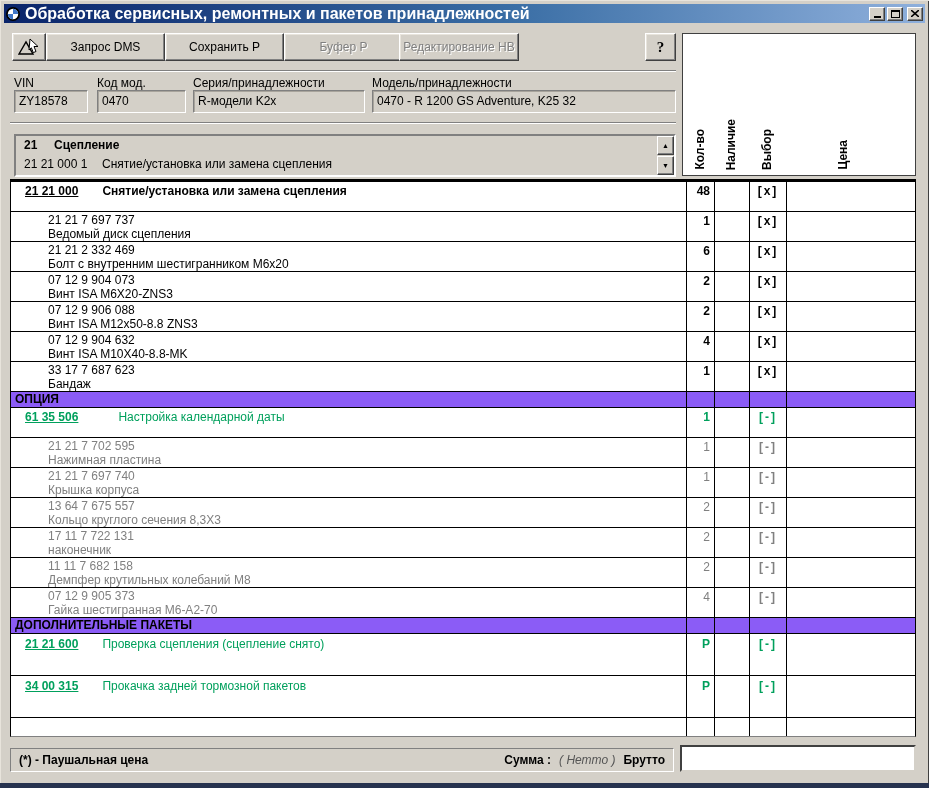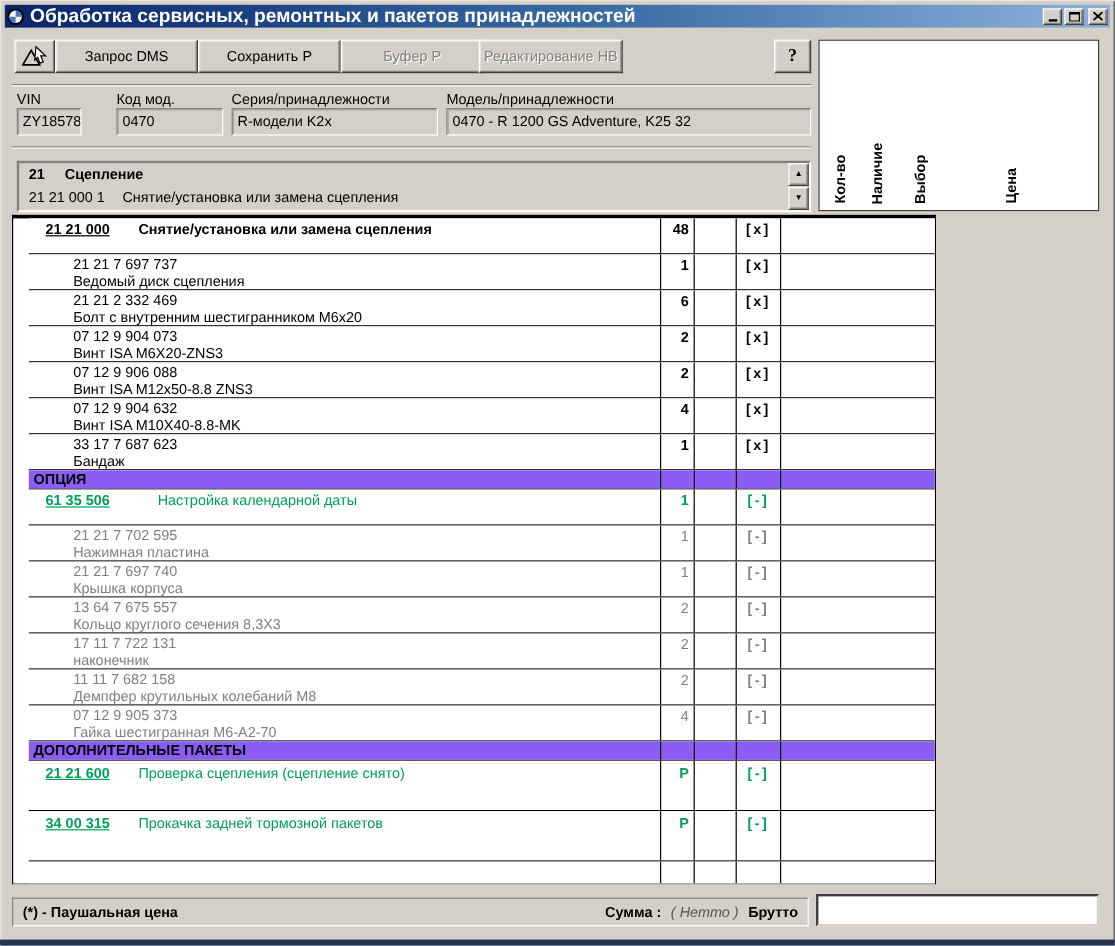--- a/index.html
+++ b/index.html
@@ -42,22 +42,22 @@
   #opscroll{position:absolute;right:0;top:0;width:17px;height:39px;display:flex;flex-direction:column;justify-content:space-between;}
   .sbtn{width:17px;height:19px;background:#d4d0c8;border:1px solid;border-color:#fff #404040 #404040 #fff;
     box-shadow:inset -1px -1px 0 #808080;font-size:7px;display:flex;align-items:center;justify-content:center;color:#000;}
 
   
   #colpanel{position:absolute;left:682px;top:33px;width:234px;height:143px;background:#fff;border:1px solid #404040;}
   .rot{position:absolute;bottom:5px;writing-mode:vertical-rl;transform:rotate(180deg);
     font-size:12px;font-weight:bold;color:#000;white-space:nowrap;}
 
   
-  #ptable{position:absolute;left:10px;top:179px;width:770px;background:#fff;
-    border:1px solid #000;border-top:3px solid #000;border-bottom-color:#808080;padding-left:13px;}
+  #ptable{position:absolute;left:10px;top:179px;width:906px;background:#fff;
+    border:1px solid #000;border-top:3px solid #000;border-bottom-color:#808080;}
   .trow{display:flex;border-bottom:1px solid #000;background:#fff;font-size:12px;color:#000;}
   .c{box-sizing:border-box;}
   .desc{flex:1;overflow:hidden;white-space:nowrap;}
   .qty{width:28px;border-left:1px solid #000;text-align:right;padding:2px 4px 0 0;font-weight:bold;}
   .avail{width:35px;border-left:1px solid #000;}
   .sel{width:37px;border-left:1px solid #000;text-align:center;padding-top:2px;font-weight:bold;letter-spacing:2px;}
   .price{width:129px;border-left:1px solid #000;}
 
   .main{height:30px;}
   .main .desc{padding-top:2px;}
@@ -146,21 +146,21 @@
   <div class="btn disabled" style="left:399px;width:120px;">Редактирование НВ</div>
   <div class="btn" style="left:645px;width:31px;font-family:'Liberation Serif',serif;font-weight:bold;font-size:15px;">?</div>
 
   <div class="sep" style="top:70px;"></div>
 
   <div class="flabel" style="left:14px;">VIN</div>
   <div class="flabel" style="left:97px;">Код мод.</div>
   <div class="flabel" style="left:193px;">Серия/принадлежности</div>
   <div class="flabel" style="left:372px;">Модель/принадлежности</div>
 
-  <div class="ffield" style="left:14px;width:54px;">ZY18578</div>
+  <div class="ffield" style="left:14px;width:74px;">ZY18578</div>
   <div class="ffield" style="left:97px;width:89px;">0470</div>
   <div class="ffield" style="left:193px;width:172px;">R-модели K2x</div>
   <div class="ffield" style="left:372px;width:304px;">0470 - R 1200 GS Adventure, K25 32</div>
 
   <div class="sep" style="top:122px;"></div>
 
   <div id="oplist">
     <div class="oprow b">
       <span class="code">21</span><span>Сцепление</span>
     </div>

